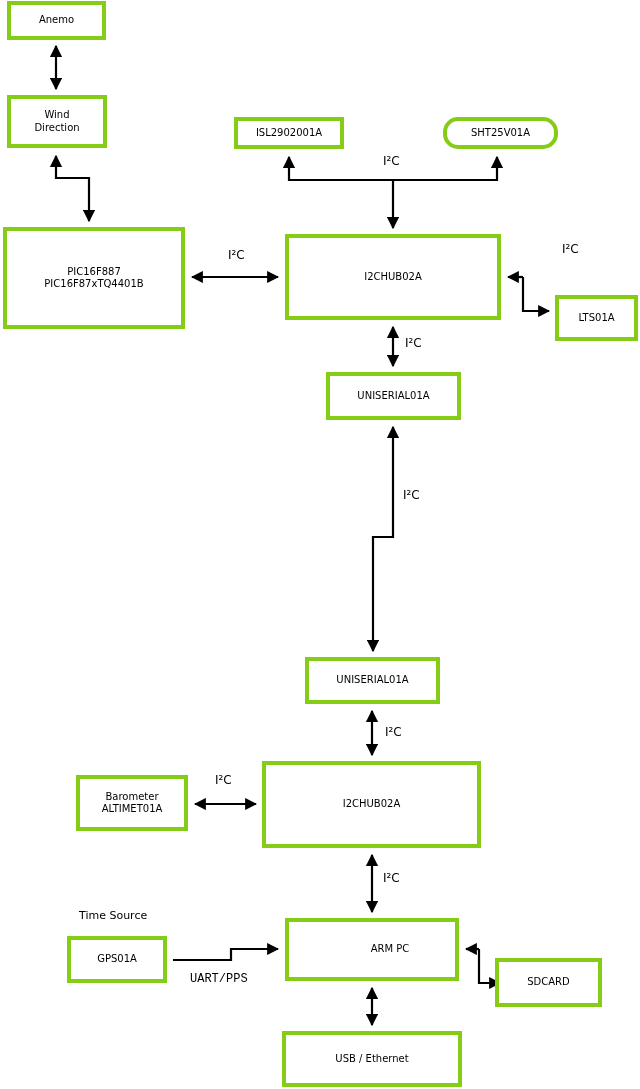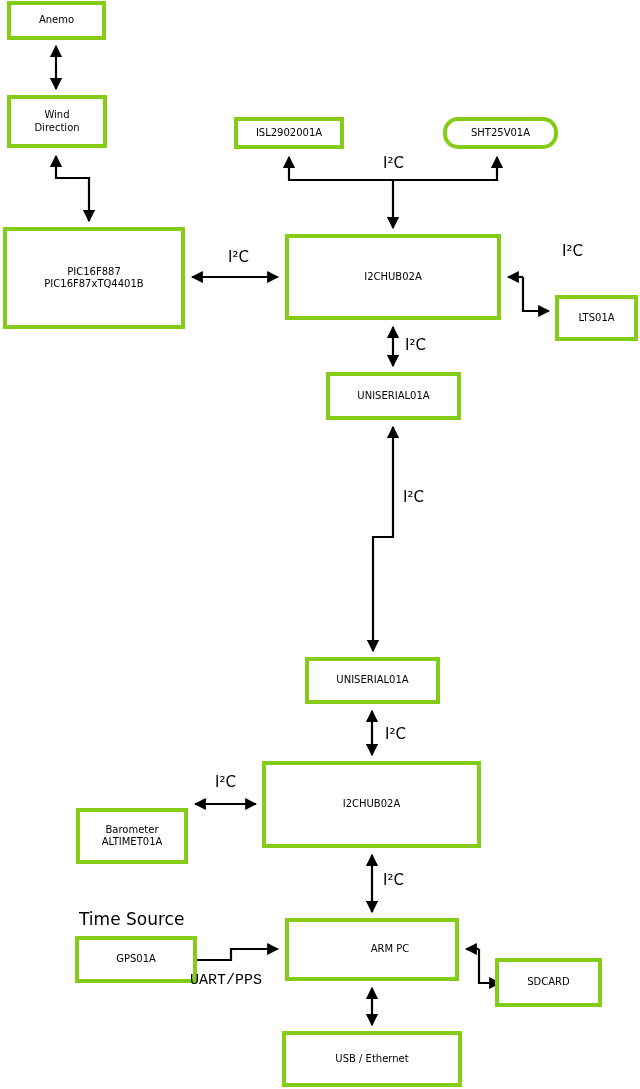--- a/index.html
+++ b/index.html
@@ -33,30 +33,30 @@
     justify-content: center;
     text-align: center;
     font-size: 10px;
     color: #000000;
     line-height: 1.25;
     z-index: 2;
   }
   .node span { display: block; white-space: pre-line; }
   .edge-label {
     position: absolute;
-    font-size: 15px;
+    font-size: 12px;
     color: #000000;
     white-space: nowrap;
     z-index: 3;
     background: transparent;
     text-align: center;
   }
   .free-label {
     position: absolute;
-    font-size: 17px;
+    font-size: 11px;
     color: #000000;
     white-space: nowrap;
     z-index: 3;
   }
 </style>
 </head>
 <body>
 
 <div id="canvas">
 
@@ -130,30 +130,30 @@
   </div>
 
   <div class="node" style="left:326px;top:372px;width:135px;height:48px;">
     <span>UNISERIAL01A</span>
   </div>
 
   <div class="node" style="left:305px;top:657px;width:135px;height:47px;">
     <span>UNISERIAL01A</span>
   </div>
 
-  <div class="node" style="left:76px;top:808px;width:112px;height:56px;">
+  <div class="node" style="left:76px;top:775px;width:112px;height:56px;">
     <span>Barometer
 ALTIMET01A</span>
   </div>
 
   <div class="node" style="left:262px;top:761px;width:219px;height:87px;">
     <span>I2CHUB02A</span>
   </div>
 
-  <div class="node" style="left:75px;top:936px;width:122px;height:47px;">
+  <div class="node" style="left:67px;top:936px;width:100px;height:47px;">
     <span>GPS01A</span>
   </div>
 
   <div class="node" style="left:285px;top:918px;width:174px;height:63px;padding-left:36px;">
     <span>ARM PC</span>
   </div>
 
   <div class="node" style="left:495px;top:958px;width:107px;height:49px;">
     <span>SDCARD</span>
   </div>

